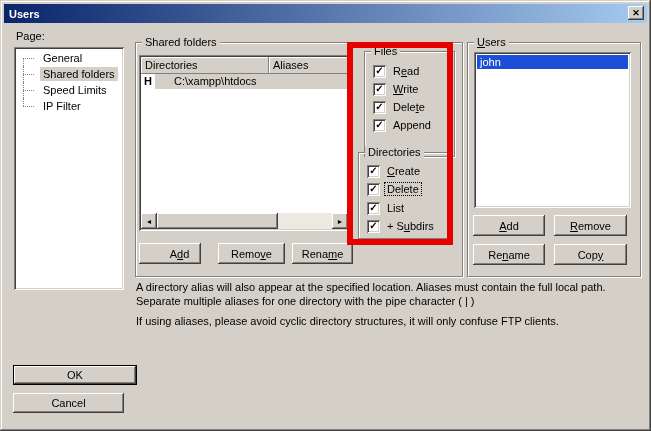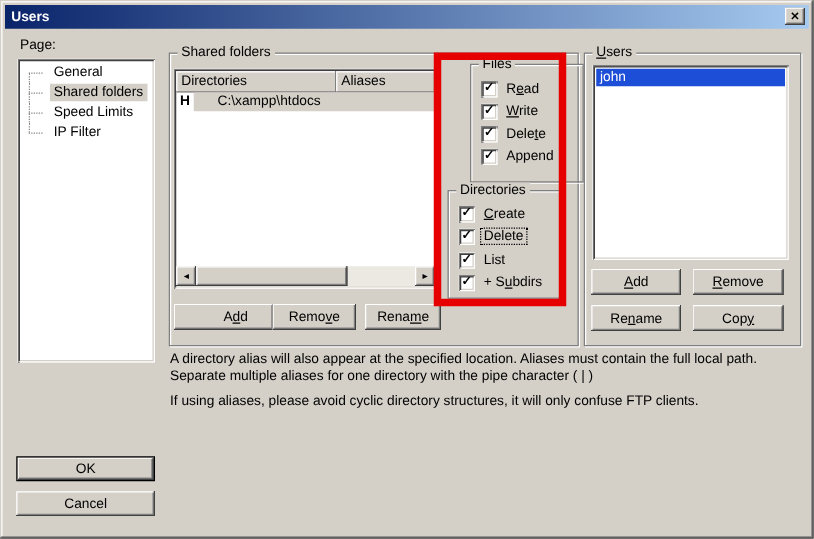--- a/index.html
+++ b/index.html
@@ -144,25 +144,25 @@
       <span class="home-cell">H</span>
       <span class="dir-cell-selected">C:\xampp\htdocs</span>
     </div>
     <div class="hscroll">
       <span class="sb-btn sb-left">◄</span>
       <span class="sb-thumb"></span>
       <span class="sb-btn sb-right">►</span>
     </div>
   </div>
 
-  <div class="btn" style="left:139px;top:243px;width:80px;padding-left:19px;">A<u>d</u>d</div>
+  <div class="btn" style="left:139px;top:243px;width:62px;padding-left:19px;">A<u>d</u>d</div>
   <div class="btn" style="left:218px;top:243px;width:67px;">Remo<u>v</u>e</div>
   <div class="btn" style="left:292px;top:243px;width:61px;">Rena<u>m</u>e</div>
 
-  <div class="groupbox" style="left:376px;top:51px;width:91px;height:95px;">
+  <div class="groupbox" style="left:364px;top:51px;width:91px;height:106px;">
     <span class="group-label">Files</span>
     <div class="cb-row" style="top:12px;">
       <span class="cb">
           <span class="tick">✓</span>
         </span>
       <span class="cb-label">R<u>e</u>ad</span>
     </div>
     <div class="cb-row" style="top:30px;">
       <span class="cb">
           <span class="tick">✓</span>
@@ -218,18 +218,18 @@
     <div class="user-row">john</div>
   </div>
   <div class="btn" style="left:473px;top:215px;width:72px;"><u>A</u>dd</div>
   <div class="btn" style="left:554px;top:215px;width:73px;"><u>R</u>emove</div>
   <div class="btn" style="left:473px;top:244px;width:72px;text-align:center;">Re<u>n</u>ame</div>
   <div class="btn" style="left:554px;top:244px;width:73px;">Cop<u>y</u></div>
 
   <div class="info" style="top:280px;">A directory alias will also appear at the specified location. Aliases must contain the full local path. Separate multiple aliases for one directory with the pipe character ( | )</div>
   <div class="info" style="top:314px;">If using aliases, please avoid cyclic directory structures, it will only confuse FTP clients.</div>
 
-  <div class="btn btn-default" style="left:13px;top:365px;width:111px;height:20px;">OK</div>
+  <div class="btn btn-default" style="left:13px;top:365px;width:124px;height:20px;">OK</div>
   <div class="btn" style="left:13px;top:393px;width:111px;height:20px;">Cancel</div>
 
   <div class="red-rect"></div>
 
 </div>
 
 </body></html>

